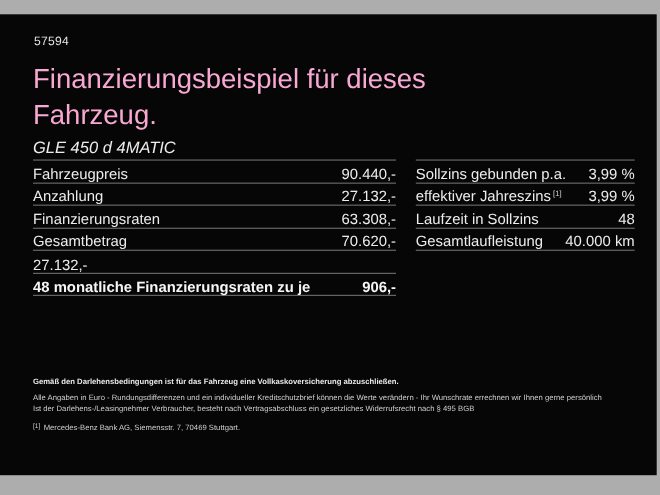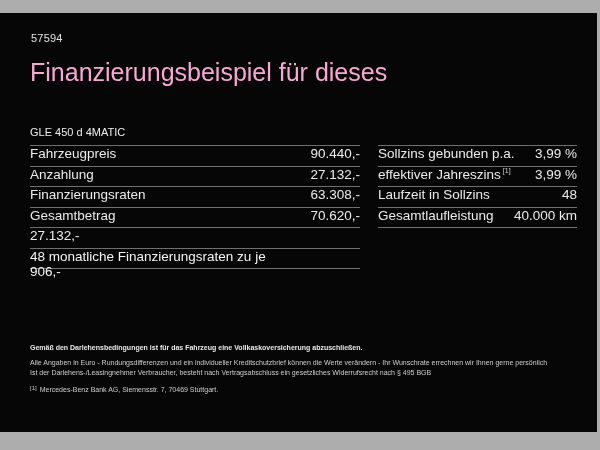--- a/index.html
+++ b/index.html
@@ -16,55 +16,55 @@
   .ref-number {
     position:absolute; left:31px; top:19px;
     font-size:11px; color:#e3e3e3; letter-spacing:.2px;text-align:center;
   }
   .page-title {
     position:absolute; left:30px; top:43px; width:480px;
     font-size:25px; line-height:33px; font-weight:400; color:#f9a8d4;
   }
   .vehicle-name {
     position:absolute; left:30px; top:113px;
-    font-size:11px; color:#ededed;
+    font-size:15px; color:#ededed;font-style:italic;
   }
   .table {
     position:absolute; top:132px;
     border-top:1px solid #6f6f6f;
   }
   .table.left { left:30px; width:330px; }
   .table.right { left:378px; width:199px; }
   .row {
-    display:flex; justify-content:space-between; align-items:flex-start;
+    display:flex; justify-content:space-between; align-items:flex-end;
     height:20.5px; border-bottom:1px solid #6f6f6f;
     font-size:13.5px; color:#ececec;
   }
   .row .lbl { white-space:nowrap; }
   .row .val { white-space:nowrap; text-align:right; }
   .row sup { font-size:7px; color:#d8d8d8; margin-left:2px; }
-  .row.bold { font-weight:normal; color:#f6f6f6;flex-direction:column; }
+  .row.bold { font-weight:bold; color:#f6f6f6; }
   .fine-print {
     position:absolute; left:30px; top:330px; width:552px;
     font-size:7px; line-height:10px; color:#cfcfcf;
   }
   .fine-print p { white-space:nowrap; overflow:hidden; }
   .fine-print .fp-bold { font-weight:bold; color:#eaeaea; }
   .fine-print .fp-2 { margin-top:5px; }
   .fine-print .footnote { margin-top:5px; }
   .fine-print .footnote .marker { font-size:6px; vertical-align:2px; margin-right:3px; }
 </style>
 </head>
 <body>
 
 <div class="panel">
 
   <div class="ref-number">57594</div>
 
-  <h1 class="page-title"><span>Finanzierungsbeispiel für dieses</span><br></h1>
+  <h1 class="page-title"><span>Finanzierungsbeispiel für dieses</span><br><span>Fahrzeug.</span></h1>
 
   <div class="vehicle-name">GLE 450 d 4MATIC</div>
 
   <div class="table left">
     <div class="row">
       <span class="lbl">Fahrzeugpreis</span>
       <span class="val">90.440,-</span>
     </div>
     <div class="row">
       <span class="lbl">Anzahlung</span>

